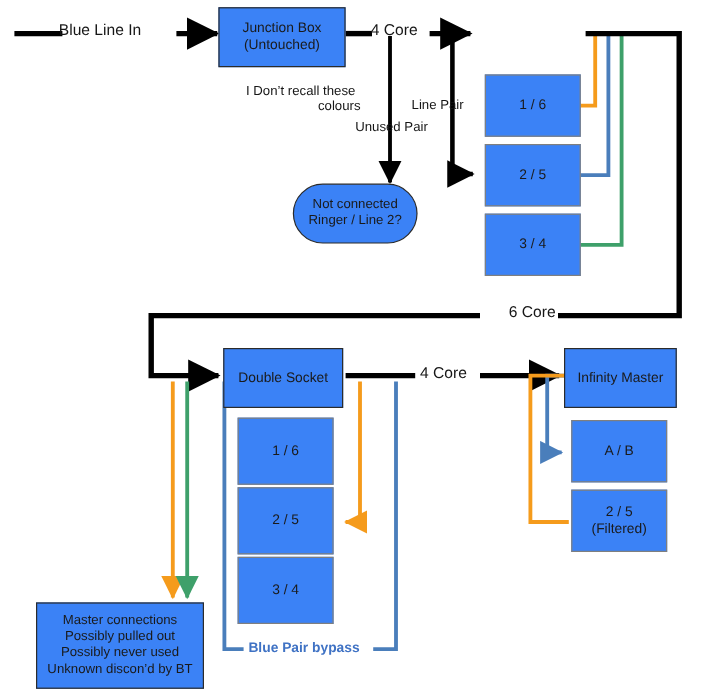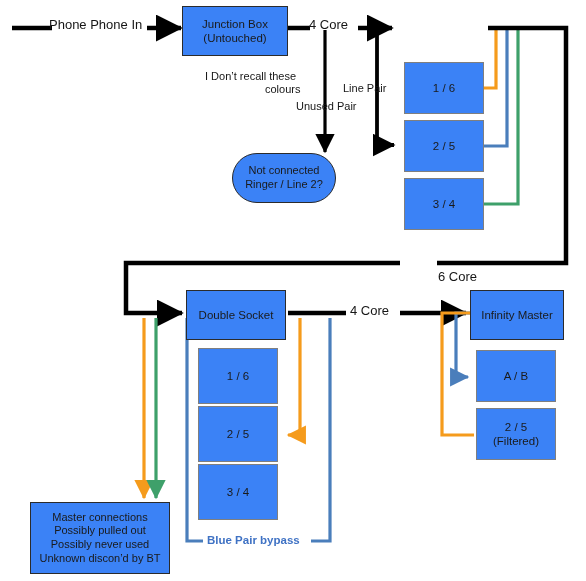--- a/index.html
+++ b/index.html
@@ -113,21 +113,21 @@
       <span>Junction Box</span><br>
       <span>(Untouched)</span>
     </div>
   </div>
 
 
   <div class="box sub" style="left:404px;top:62px;width:80px;height:52px;">1 / 6</div>
   <div class="box sub" style="left:404px;top:120px;width:80px;height:52px;">2 / 5</div>
   <div class="box sub" style="left:404px;top:178px;width:80px;height:52px;">3 / 4</div>
 
-  <div class="box note" style="left:232px;top:153px;width:104px;height:50px;border-radius:25px;">
+  <div class="box note" style="left:244px;top:153px;width:104px;height:50px;border-radius:25px;">
     <div>
       <span>Not connected</span><br>
       <span>Ringer / Line 2?</span>
     </div>
   </div>
 
   <div class="box main" style="left:186px;top:290px;width:100px;height:50px;">Double Socket</div>
 
   <div class="box sub" style="left:198px;top:348px;width:80px;height:56px;">1 / 6</div>
   <div class="box sub" style="left:198px;top:406px;width:80px;height:56px;">2 / 5</div>
@@ -146,30 +146,30 @@
 
   <div class="box note" style="left:30px;top:502px;width:140px;height:72px;">
     <div>
       <span>Master connections</span><br>
       <span>Possibly pulled out</span><br>
       <span>Possibly never used</span><br>
       <span>Unknown discon’d by BT</span>
     </div>
   </div>
 
-  <div class="lbl" style="left:49px;top:17px;">Phone Phone In</div>
+  <div class="lbl" style="left:49px;top:17px;">Blue Line In</div>
 
   <div class="lbl" style="left:309px;top:17px;">4 Core</div>
 
   <div class="lbl sm" style="left:205px;top:70px;">I Don’t recall these</div>
   <div class="lbl sm" style="left:241px;top:83px;margin-left:24px;">colours</div>
 
   <div class="lbl sm" style="left:296px;top:100px;">Unused Pair</div>
 
   <div class="lbl sm" style="left:343px;top:82px;">Line Pair</div>
 
-  <div class="lbl bgwhite" style="left:436px;top:252px;margin-top:17px;">6 Core</div>
+  <div class="lbl bgwhite" style="left:422px;top:252px;">6 Core</div>
 
   <div class="lbl" style="left:350px;top:303px;">4 Core</div>
 
   <div class="lbl blue bgwhite" style="left:205px;top:533px;">Blue Pair bypass</div>
 
 </div>
 
 </body></html>

